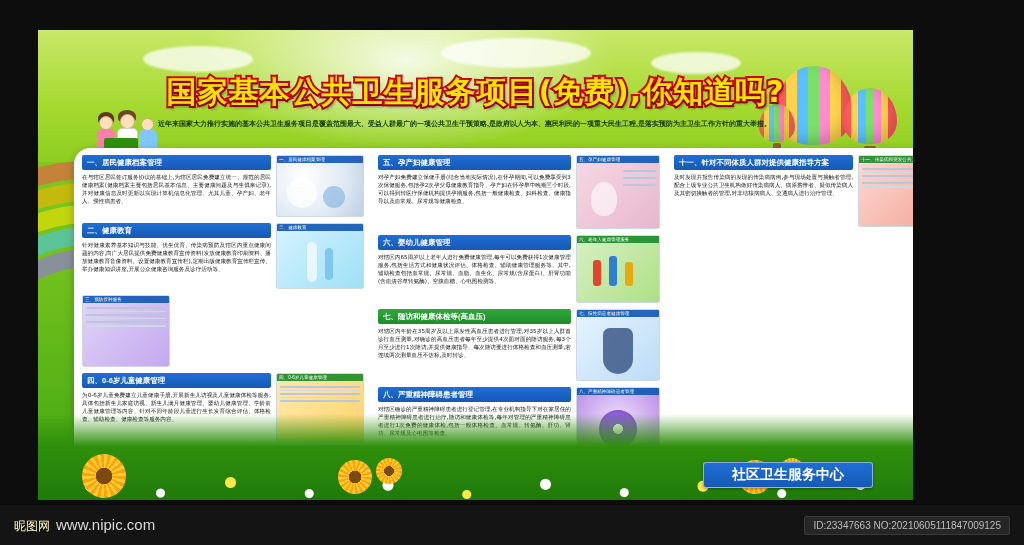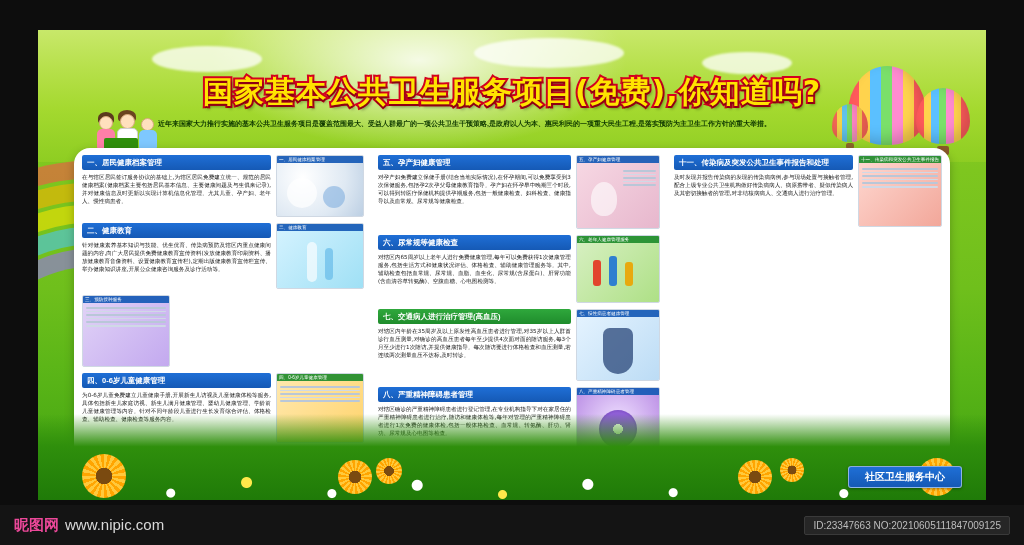--- a/index.html
+++ b/index.html
@@ -6,21 +6,21 @@
   html, body { margin:0; padding:0; }
   body {
     width:1024px; height:545px; overflow:hidden;
     background:#0a0a0a;
     font-family:"Liberation Sans", sans-serif;
   }
   #root { position:relative; width:1024px; height:545px; background:#0d0d0d; }
 
   
   .poster {
-    position:absolute; left:38px; top:30px; width:948px; height:470px;
+    position:absolute; left:38px; top:30px; width:875px; height:470px;
     background:linear-gradient(180deg,#a9d62e 0%, #8fcd27 12%, #7ec61f 30%, #6fbf1c 55%, #58b417 75%, #3f9f10 100%);
     overflow:hidden;
   }
   
   .sky {
     position:absolute; left:0; top:0; width:100%; height:132px;
     background:linear-gradient(180deg,#c8e86a 0%, #b6e04a 30%, #a4d92f 60%, #8ecd22 100%);
   }
   .sky-glow {
     position:absolute; left:18%; top:-60px; width:420px; height:180px;
@@ -183,37 +183,37 @@
   .ph-rep  { background:linear-gradient(135deg,#ffd9d2,#f2a79a); }
   .ph-sup  { background:linear-gradient(135deg,#dbe7f7,#aec4e6); }
   .ph-chr  { background:linear-gradient(135deg,#e6f4ff,#bcdcf5); }
   .ph-men  { background:radial-gradient(circle at 50% 50%, #efe0ff, #b98ce4); }
 
   .blob { position:absolute; border-radius:50%; }
   .figure { position:absolute; background:#2e8b2e; border-radius:3px; }
 
   
   .badge {
-    position:absolute; right:24px; bottom:12px;
+    position:absolute; right:40px; bottom:12px;
     background:linear-gradient(180deg,#1f6fd6,#1559b5);
-    color:#fff; font-size:10px; font-weight:bold;
-    padding:3px 16px; border-radius:3px;
+    color:#fff; font-size:14px; font-weight:bold;
+    padding:3px 28px; border-radius:3px;
     border:1px solid rgba(255,255,255,.5);
     box-shadow:0 1px 3px rgba(0,0,0,.35);
   }
 
   
   .footer {
     position:absolute; left:0; bottom:0; width:100%; height:40px;
     background:#141414; color:#cfcfcf;
     display:flex; align-items:center; justify-content:space-between;
     padding:0 14px;
   }
   .brand { display:flex; align-items:baseline; gap:6px; }
-  .brand .cn { color:#ec4899; font-size:15px; font-weight:bold; }
+  .brand .cn { color:#fef9c3; font-size:12px; font-weight:normal; }
   .brand .url { color:#d9d9d9; font-size:15px; }
   .idbox {
     background:#262626; color:#bdbdbd; font-size:10px;
     padding:3px 8px; border:1px solid #3a3a3a; border-radius:2px;
   }
 </style>
 </head>
 <body>
 
 <div id="root">
@@ -353,37 +353,37 @@
                   <i></i>
                   <i></i>
                 </div>
               <div class="cap">五、孕产妇健康管理</div>
             </div>
           </div>
         </div>
 
         <div class="block">
           <div class="blk-text">
-            <span class="hdr">六、尿常规等健康检查</span>
+            <span class="hdr">六、婴幼儿健康管理</span>
             <div class="body-txt">对辖区内65周岁以上老年人进行免费健康管理,每年可以免费获得1次健康管理服务,包括生活方式和健康状况评估、体格检查、辅助健康管理服务等。其中,辅助检查包括血常规、尿常规、血脂、血生化、尿常规(含尿蛋白)、肝肾功能(含血清谷草转氨酶)、空腹血糖、心电图检测等。</div>
           </div>
           <div class="blk-img">
             <div class="thumb" style="width:84px;height:68px;">
               <div class="ph ph-old"></div>
               <div class="figure" style="left:16px;top:24px;width:8px;height:26px;background:#e2452d;"></div>
               <div class="figure" style="left:32px;top:20px;width:8px;height:30px;background:#2f7fd0;"></div>
               <div class="figure" style="left:48px;top:26px;width:8px;height:24px;background:#e8a90f;"></div>
               <div class="cap g">六、老年人健康管理服务</div>
             </div>
           </div>
         </div>
 
         <div class="block">
           <div class="blk-text">
-            <span class="hdr green">七、交通病人进行治疗管理(高血压)</span>
+            <span class="hdr green">七、随访和健康体检等(高血压)</span>
             <div class="body-txt">对辖区内年龄在35周岁及以上原发性高血压患者进行管理,对35岁以上人群首诊行血压测量,对确诊的高血压患者每年至少提供4次面对面的随访服务,每3个月至少进行1次随访,并提供健康指导。每次随访要进行体格检查和血压测量,若连续两次测量血压不达标,及时转诊。</div>
           </div>
           <div class="blk-img">
             <div class="thumb" style="width:84px;height:72px;">
               <div class="ph ph-chr"></div>
               <div class="blob" style="left:26px;top:18px;width:30px;height:46px;background:rgba(40,70,120,.75);border-radius:8px 8px 18px 18px;"></div>
               <div class="cap">七、慢性病患者健康管理</div>
             </div>
           </div>
         </div>
@@ -403,21 +403,21 @@
         </div>
 
       </div>
 
       <div class="col c3">
 
 
 
         <div class="block">
           <div class="blk-text">
-            <span class="hdr">十一、传染病及突发公共卫生事件报告和处理</span>
+            <span class="hdr">十一、针对不同体质人群对提供健康指导方案</span>
             <div class="body-txt">及时发现并报告传染病的发现的传染病病例,参与现场处置与接触者管理,配合上级专业公共卫生机构做好传染病病人、病原携带者、疑似传染病人及其密切接触者的管理,对非结核病病人、交通病人进行治疗管理。</div>
           </div>
           <div class="blk-img">
             <div class="thumb" style="width:84px;height:72px;">
               <div class="ph ph-rep"></div>
               <div class="lines" style="top:12px;">
                   <i></i>
                   <i></i>
                   <i></i>
                   <i></i>

